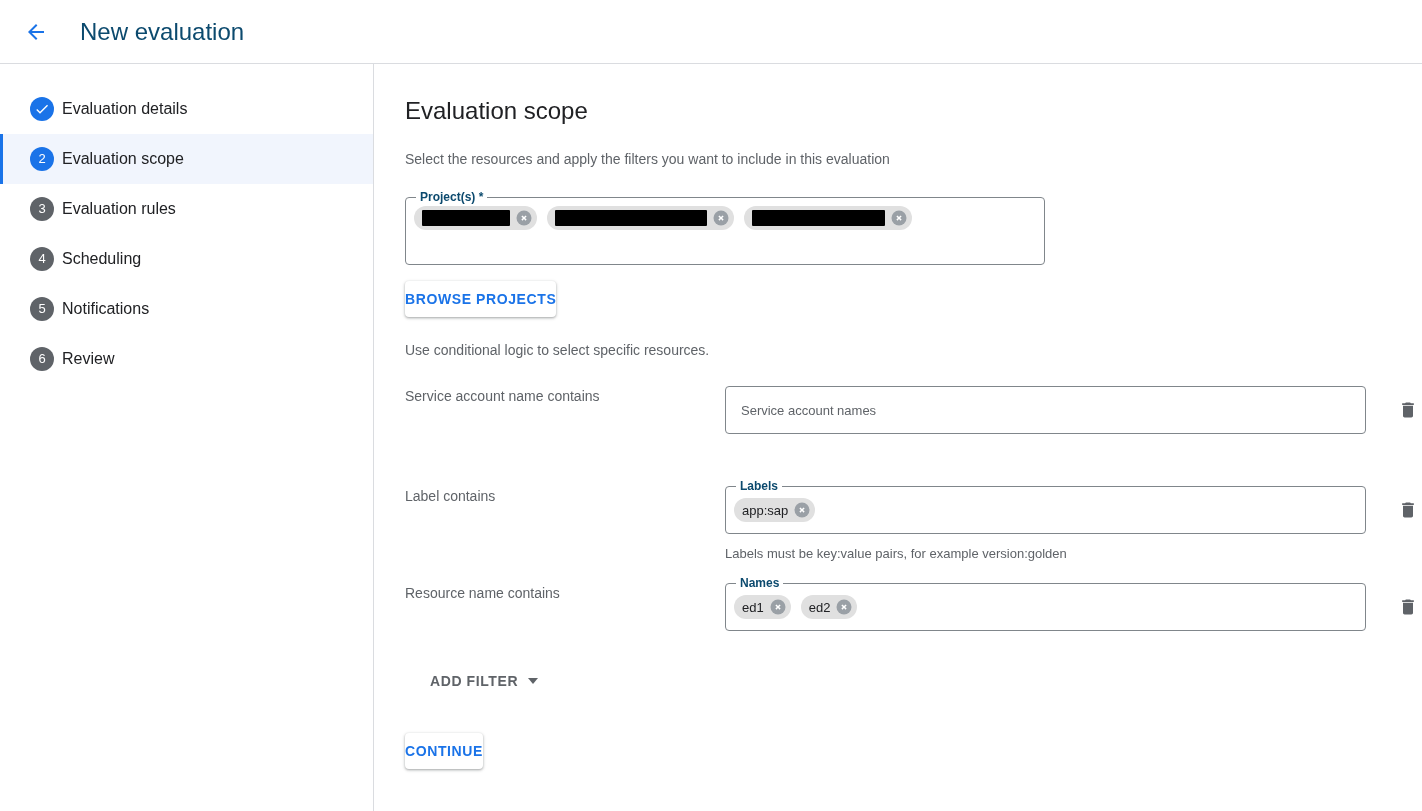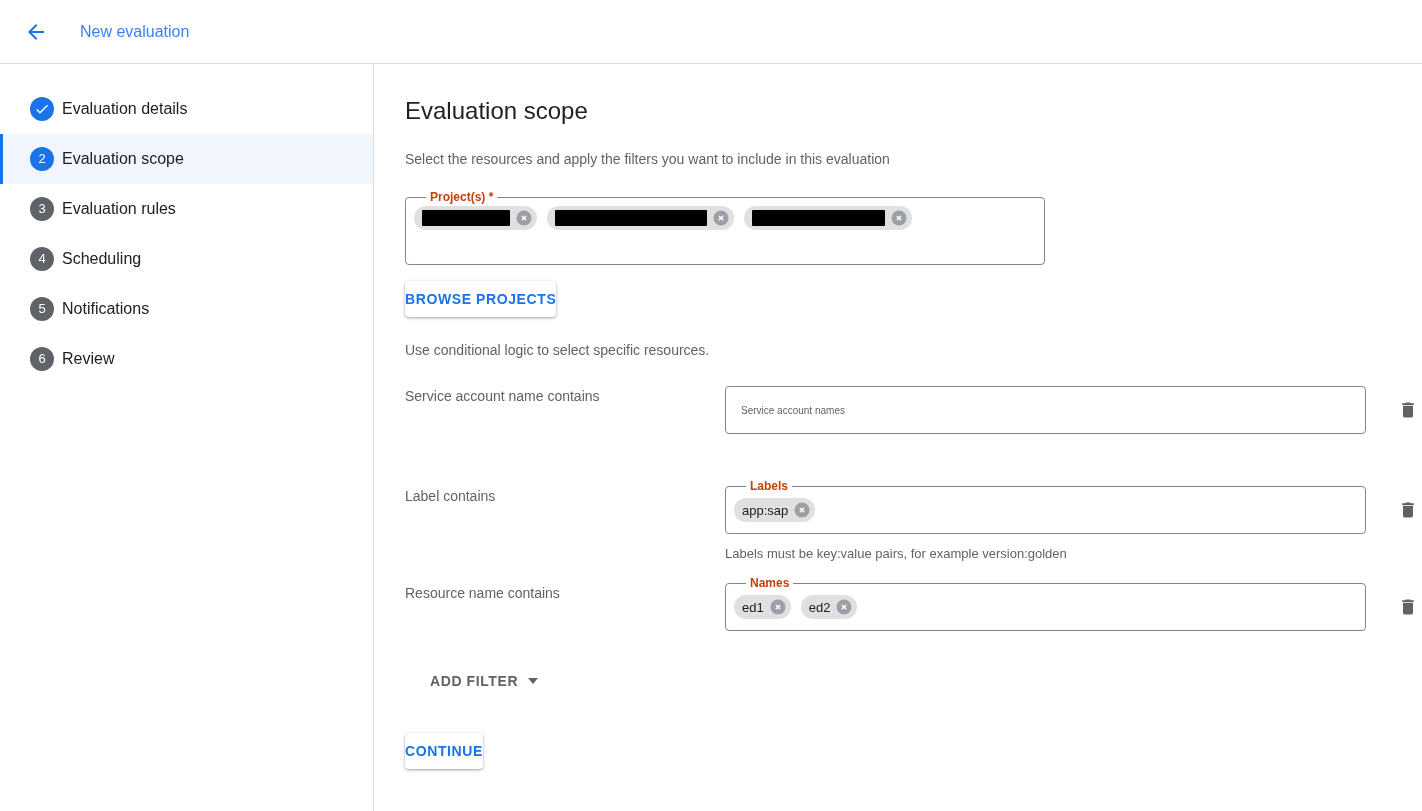--- a/index.html
+++ b/index.html
@@ -33,23 +33,23 @@
     background: transparent;
     border-radius: 50%;
     display: flex;
     align-items: center;
     justify-content: center;
     cursor: pointer;
     padding: 0;
   }
   .back-btn svg { display: block; }
   .page-title {
-    font-size: 16px;
+    font-size: 24px;
     font-weight: 400;
-    color: #3b82f6;
+    color: #0c4a6e;
     margin-left: 20px;
     letter-spacing: 0px;
     line-height: 28px;
   }
 
   
   .layout {
     display: flex;
     height: 747px;
   }
@@ -137,26 +137,26 @@
   
   .outlined {
     position: relative;
     border: 1px solid #80868b;
     border-radius: 4px;
     box-sizing: border-box;
   }
   .outlined > .legend {
     position: absolute;
     top: -8px;
-    left: 20px;
+    left: 10px;
     background: #ffffff;
     padding: 0 4px;
     font-size: 12px;
     font-weight: bold;
-    color: #c2410c;
+    color: #0c4a6e;
     line-height: 14px;
     white-space: nowrap;
   }
   .projects-field {
     width: 640px;
     height: 68px;
     margin-top: 28px;
     padding: 8px 8px 0 8px;
   }
   .chip-row {
@@ -245,21 +245,21 @@
     flex: 0 0 641px;
     width: 641px;
   }
   .plain-input {
     width: 641px;
     height: 48px;
     box-sizing: border-box;
     border: 1px solid #80868b;
     border-radius: 4px;
     padding: 0 15px;
-    font-size: 10px;
+    font-size: 13px;
     color: #202124;
     font-family: "Liberation Sans", sans-serif;
     background: #ffffff;
     outline: none;
   }
   .plain-input::placeholder { color: #5f6368; opacity: 1; }
   .chips-field {
     width: 641px;
     height: 48px;
     padding: 0 8px;

